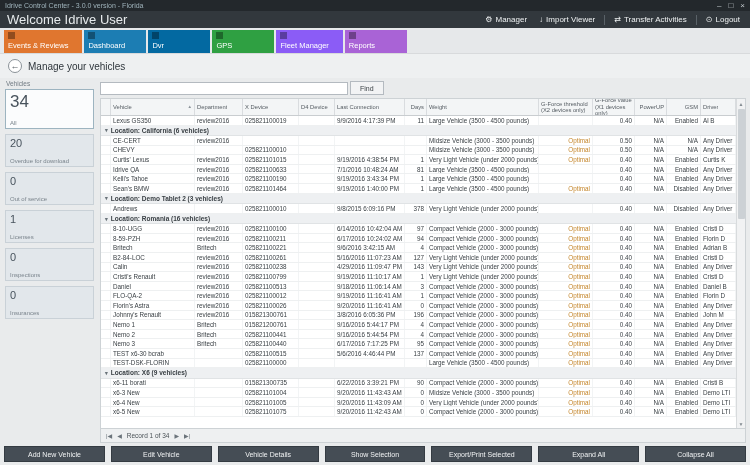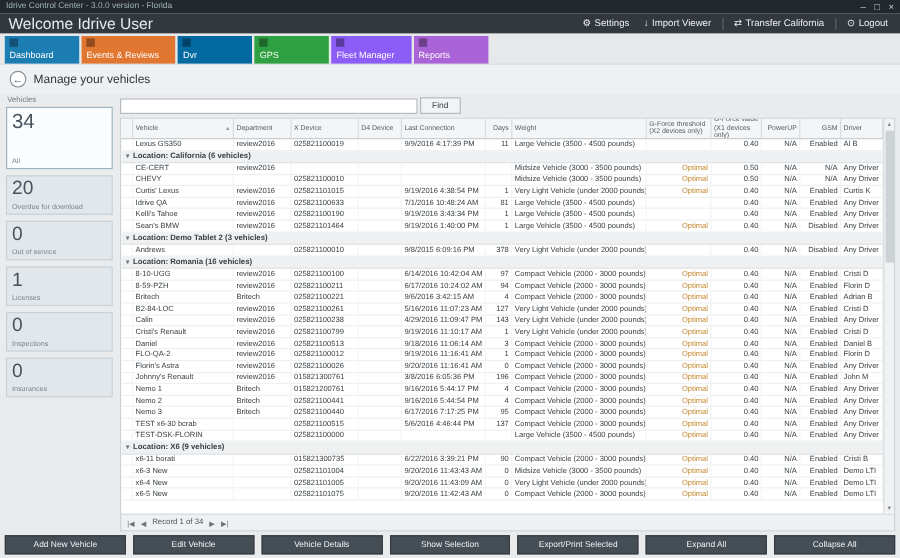--- a/index.html
+++ b/index.html
@@ -29,22 +29,22 @@
   
   .page-header { height:24px; display:flex; align-items:center; gap:6px; padding:0 8px; background:#eef0f1; flex:0 0 auto; }
   .back-btn { width:14px; height:14px; border:1px solid #8a9298; border-radius:50%; display:flex; align-items:center; justify-content:center; font-size:9px; color:#5a6268; background:#fff; cursor:pointer; flex:0 0 auto; }
   .page-title { font-size:10px; color:#2f363c; }
 
   
   .content { flex:1; display:flex; min-height:0; }
   .sidebar { width:98px; padding:1px 4px 0 5px; flex:0 0 auto; }
   .sidebar-title { font-size:6.5px; color:#707a82; margin:1px 0 2px 1px; }
   .stat-card { background:#e2e7eb; border:1px solid #c9d1d7; margin-bottom:5px; padding:2px 4px; height:33px; display:flex; flex-direction:column; justify-content:space-between; cursor:pointer; }
-  .stat-card.selected { background:#fbfcfd; border:1px solid #9db4c0; height:52px; }
-  .stat-value { font-size:16px; color:#48535d; }
+  .stat-card.selected { background:#fbfcfd; border:1px solid #9db4c0; height:40px; }
+  .stat-value { font-size:11px; color:#48535d; }
   .stat-card.selected .stat-value { font-size:17px; }
   .stat-label { font-size:6px; color:#7a848c; white-space:nowrap; overflow:hidden; }
 
   .main { flex:1; display:flex; flex-direction:column; min-width:0; padding:2px 4px 0 2px; }
   .search-row { display:flex; align-items:center; margin:1px 0 3px 0; flex:0 0 auto; }
   .search-input { width:248px; height:13px; border:1px solid #b4bac0; font-size:7px; padding:0 3px; font-family:"Liberation Sans", sans-serif; }
   .find-btn { height:14px; font-size:7px; border:1px solid #b4bac0; background:#f2f3f4; color:#3a4045; padding:0 9px; margin-left:2px; cursor:pointer; font-family:"Liberation Sans", sans-serif; }
 
   
   .grid { flex:1; display:flex; min-height:0; border:1px solid #cdd2d5; background:#fff; }
@@ -95,47 +95,47 @@
       <span>□</span>
       <span>×</span>
     </div>
   </div>
 
   <div class="appbar">
     <span class="welcome">Welcome Idrive User</span>
     <div class="appbar-actions" id="appbar-actions">
         <div class="ab-item">
           <span class="ab-icon">⚙</span>
-          <span>Settings</span>
+          <span>Manager</span>
         </div>
         <div class="ab-item">
           <span class="ab-icon">↓</span>
           <span>Import Viewer</span>
         </div>
         <span class="ab-sep"></span>
         <div class="ab-item">
           <span class="ab-icon">⇄</span>
-          <span>Transfer California</span>
+          <span>Transfer Activities</span>
         </div>
         <span class="ab-sep"></span>
         <div class="ab-item">
           <span class="ab-icon">⊙</span>
           <span>Logout</span>
         </div>
       </div>
   </div>
 
   <div class="tabs-row" id="tab-bar">
+      <div class="tab" style="background: rgb(224, 118, 47);">
+        <span class="tab-icon"></span>
+        <span class="tab-label">Events &amp; Reviews</span>
+      </div>
       <div class="tab" style="background: rgb(28, 125, 179);">
         <span class="tab-icon"></span>
         <span class="tab-label">Dashboard</span>
-      </div>
-      <div class="tab" style="background: rgb(224, 118, 47);">
-        <span class="tab-icon"></span>
-        <span class="tab-label">Events &amp; Reviews</span>
       </div>
       <div class="tab" style="background: #0369a1;">
         <span class="tab-icon"></span>
         <span class="tab-label">Dvr</span>
       </div>
       <div class="tab" style="background: rgb(47, 160, 66);">
         <span class="tab-icon"></span>
         <span class="tab-label">GPS</span>
       </div>
       <div class="tab" style="background: #8b5cf6;">

